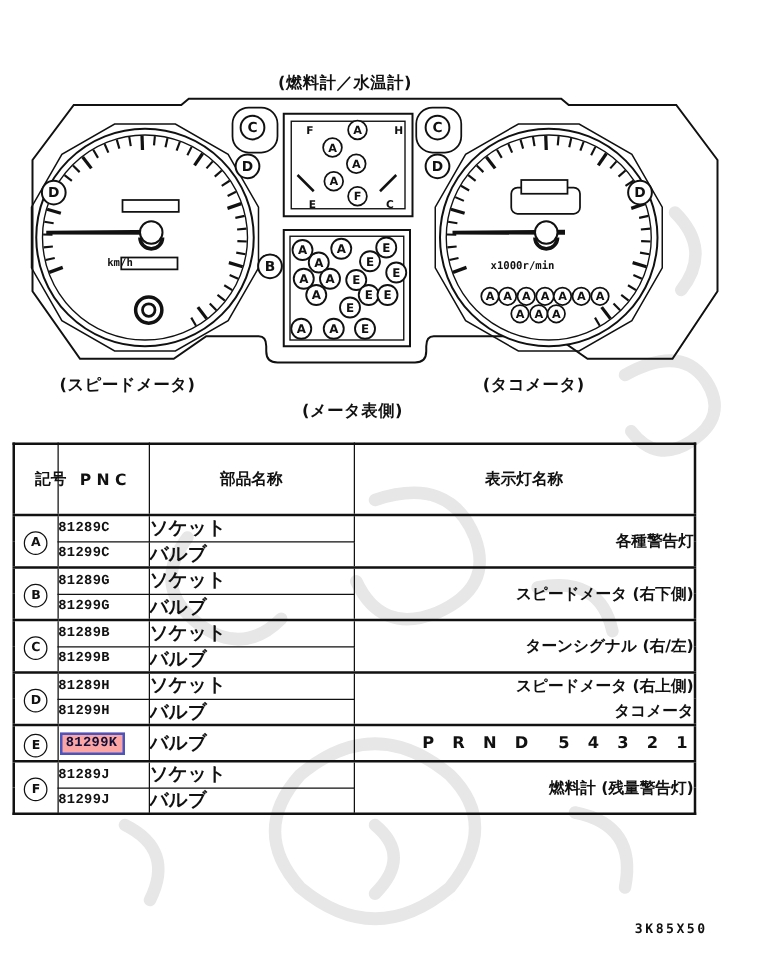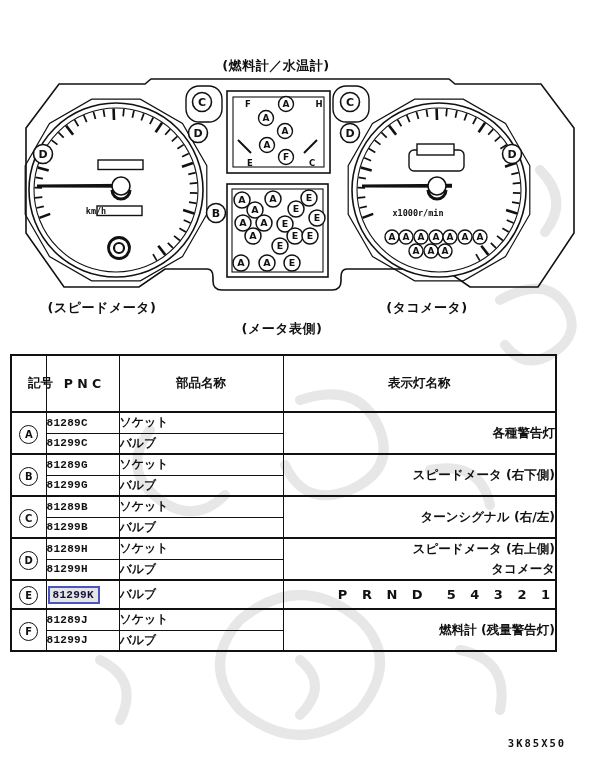--- a/index.html
+++ b/index.html
@@ -29,25 +29,25 @@
     padding:0;vertical-align:middle;overflow:hidden;
   }
   table.parts tbody tr{height:21px;}
   table.parts tbody tr.single{height:29px;}
   table.parts tr.sec-start td{border-top:2px solid #111;}
   table.parts td.subsep{border-bottom:1.1px solid #111;}
   td.col-sym{text-align:center;}
   .circ{display:inline-flex;width:17px;height:17px;border:1.5px solid #111;border-radius:50%;
         align-items:center;justify-content:center;font-size:10px;font-weight:700;background:#fff;}
   td.col-pnc{padding-left:4px;font-size:11px;font-weight:700;letter-spacing:0.3px;white-space:nowrap;font-family:Liberation Mono, monospace;}
-  td.col-name{padding-left:4px;font-size:12px;font-weight:700;white-space:nowrap;}
+  td.col-name{padding-left:4px;font-size:15px;font-weight:700;white-space:nowrap;}
   td.col-ind{padding-left:7px;font-size:12.5px;font-weight:700;white-space:nowrap;}
   td.col-ind .ind-line{line-height:20px;text-align:right;}
   td.col-ind.spread{letter-spacing:5px;white-space:pre;font-size:13px;margin-left:12px;}
-  .hl{display:inline-block;background:#e5e5e5;border:2px solid #4a55bf;color:#10103a;
+  .hl{display:inline-block;background:#fca5a5;border:2px solid #4a55bf;color:#10103a;
       padding:1px 4px 1px 3px;margin-left:1px;}
 </style>
 </head>
 <body>
 
 <div class="stage">
 
   <svg class="base" width="609" height="768" viewBox="0 0 609 768">
 
     <g stroke="#e7e7e7" fill="none" stroke-width="10" stroke-linecap="round">

